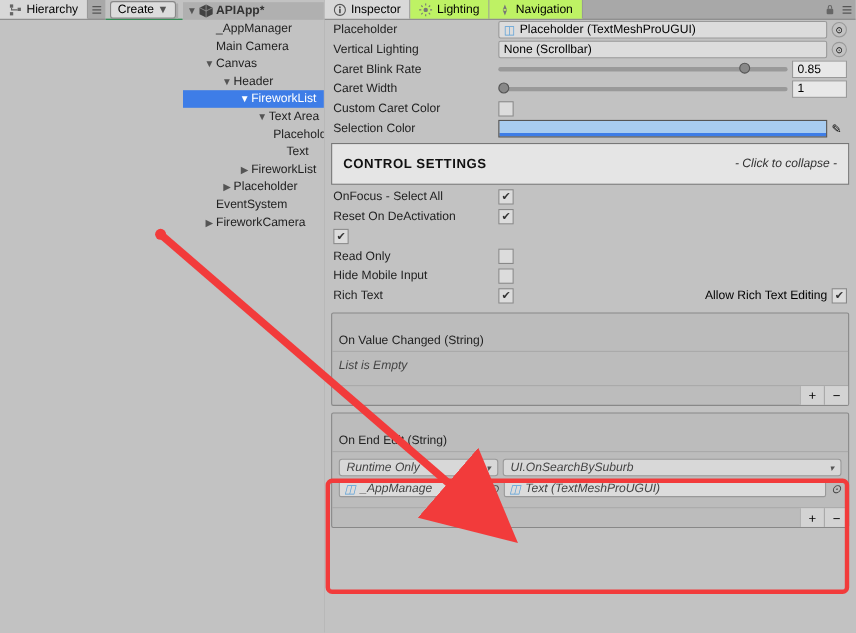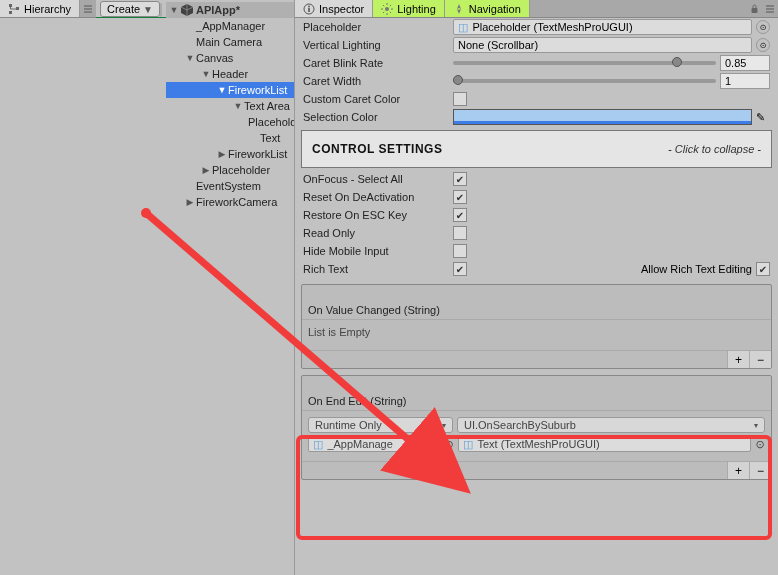--- a/index.html
+++ b/index.html
@@ -49,21 +49,21 @@
   .checkbox { width: 14px; height: 14px; background: #dcdcdc; border: 1px solid #888; display: flex; align-items: center; justify-content: center; font-size: 10px; color: #333; cursor: pointer; }
   .color-swatch { flex: 1; height: 16px; border: 1px solid #555; background: linear-gradient(to bottom,#a8ccf0 80%, #3e7de7 80%); cursor: pointer; }
   .eyedrop { width: 14px; cursor: pointer; }
   
   .section-header { background: #e5e5e5; height: 38px; display: flex; align-items: center; padding: 0 10px; margin: 4px 6px 2px; border: 1px solid #777; }
   .section-header .title { font-weight: bold; font-size: 12px; color: #111; letter-spacing: 0.5px; }
   .section-header .hint { margin-left: auto; font-style: italic; color: #333; }
   
   .event-box { margin: 6px 6px 3px; background: #bcbcbc; border: 1px solid #888; border-radius: 2px; }
   .event-box .eb-header { padding: 3px 6px; color: #222; border-bottom: 1px solid #aaa; margin-top: 16px; }
-  .event-box .eb-body { padding: 6px; min-height: 30px; color: #444; }
+  .event-box .eb-body { padding: 6px; min-height: 30px; color: #444; font-style: italic; }
   .event-box .eb-footer { height: 18px; border-top: 1px solid #aaa; display: flex; justify-content: flex-end; }
   .pm-btn { width: 22px; display: flex; align-items: center; justify-content: center; border-left: 1px solid #aaa; background: #d3d3d3; cursor: pointer; font-size: 12px; }
   
   .listener-row { display: flex; gap: 4px; margin-bottom: 3px; }
   .listener-dropdown { height: 16px; background: #d8d8d8; border: 1px solid #999; border-radius: 3px; padding: 0 6px; display: flex; align-items: center; gap: 4px; cursor: pointer; }
   .listener-dropdown.full { flex: 1; }
   .obj-slot { height: 16px; background: #dcdcdc; border: 1px solid #999; border-radius: 2px; padding: 0 4px; display: flex; align-items: center; gap: 4px; }
   
   
   .red-box { position: absolute; border: 4px solid #f23b3b; border-radius: 6px; pointer-events: none; }
@@ -273,21 +273,20 @@
             <div class="checkbox">✔</div>
           </div>
         </div>
       <div class="prop-row">
           <div class="prop-label">Reset On DeActivation</div>
           <div class="prop-value">
             <div class="checkbox">✔</div>
           </div>
         </div>
       <div class="prop-row">
-          <div class="prop-label">Restore On ESC Key</div>
           <div class="prop-value">
             <div class="checkbox">✔</div>
           </div>
         </div>
       <div class="prop-row">
           <div class="prop-label">Read Only</div>
           <div class="prop-value">
             <div class="checkbox"></div>
           </div>
         </div>

